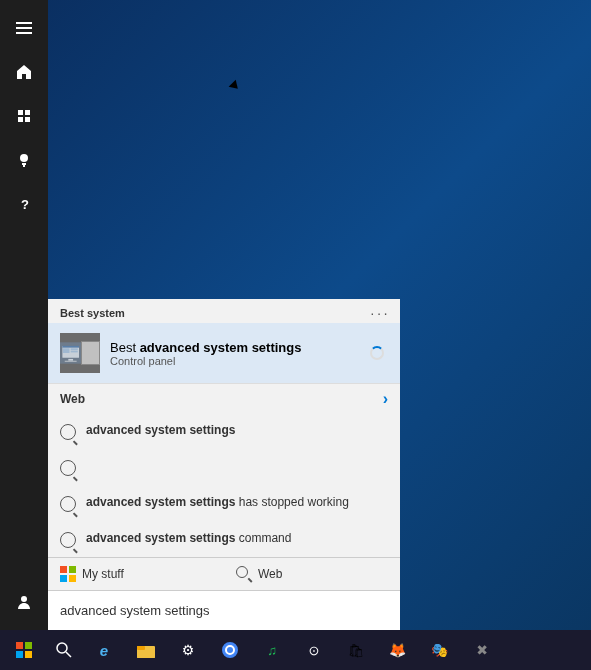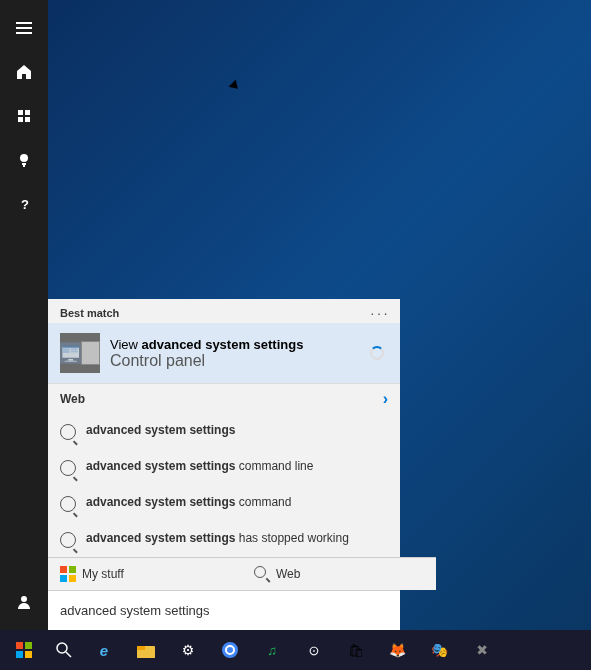--- a/index.html
+++ b/index.html
@@ -149,21 +149,21 @@
     .best-match-title {
       font-size: 13px;
       color: #000;
     }
 
     .best-match-title strong {
       font-weight: 600;
     }
 
     .best-match-subtitle {
-      font-size: 16px;
+      font-size: 11px;
       color: #555;
     }
 
     
     .web-section-header {
       background: #f2f2f2;
       padding: 6px 12px;
       font-size: 12px;
       font-weight: 600;
       color: #333;
@@ -216,21 +216,21 @@
     }
 
     
     .bottom-tabs {
       background: #f2f2f2;
       display: flex;
       border-top: 1px solid #ccc;
       position: absolute;
       bottom: 42px;
       left: 48px;
-      width: 388px;
+      width: 352px;
       z-index: 215;
     }
 
     .bottom-tab {
       flex: 1;
       padding: 8px 12px;
       display: flex;
       align-items: center;
       gap: 6px;
       cursor: pointer;
@@ -337,40 +337,40 @@
     <svg width="16" height="16" viewBox="0 0 16 16" fill="white">
       <circle cx="8" cy="5" r="3"></circle>
       <path d="M2 15c0-3.3 2.7-6 6-6s6 2.7 6 6H2z"></path>
     </svg>
   </div>
 </div>
 
 <div class="search-panel">
 
   <div class="top-bar">
-    <span style="font-size:11px;font-weight:600;color:#333;">Best match</span>
+    <span style="font-size:11px;font-weight:600;color:#333;">Best system</span>
     <span style="font-size:14px;color:#555;cursor:pointer;letter-spacing:2px;">···</span>
   </div>
 
   <div class="best-match-item">
     <div class="best-match-icon">
       <svg width="36" height="36" viewBox="0 0 36 36">
         <rect width="36" height="36" fill="#6e7c8c"></rect>
         <rect x="4" y="6" width="28" height="20" fill="#c8d0d8" rx="1"></rect>
         <rect x="4" y="6" width="28" height="3" fill="#5a7fa8"></rect>
         <rect x="5" y="10" width="11" height="8" fill="#a0b8d0"></rect>
         <rect x="18" y="10" width="12" height="3" fill="#a0b8d0"></rect>
         <rect x="18" y="14" width="12" height="3" fill="#a0b8d0"></rect>
         <rect x="14" y="28" width="8" height="3" fill="#c8d0d8"></rect>
         <rect x="8" y="31" width="20" height="2" fill="#b0b8c0"></rect>
       </svg>
     </div>
     <div class="best-match-info">
       <div class="best-match-title">
-        <span>View </span><strong>advanced system settings</strong>
+        <span>Best </span><strong>advanced system settings</strong>
       </div>
       <div class="best-match-subtitle">Control panel</div>
     </div>
 
     <div style="margin-left:auto;margin-right:4px;">
       <div style="width:14px;height:14px;border:2px solid #ddd;border-top:2px solid #0078d4;border-radius:50%;"></div>
     </div>
   </div>
 
   <div class="web-section-header">
@@ -378,29 +378,28 @@
     <span style="font-size:16px;color:#0078d4;">›</span>
   </div>
 
   <div id="suggestions-container">
   <div class="search-suggestion">
         <div class="search-icon-circle"></div>
         <div class="suggestion-text"><span>advanced system settings</span></div>
       </div>
       <div class="search-suggestion">
         <div class="search-icon-circle"></div>
-        <div class="suggestion-text"><span>advanced system settings</span> command line</div>
       </div>
       <div class="search-suggestion">
         <div class="search-icon-circle"></div>
+        <div class="suggestion-text"><span>advanced system settings</span> has stopped working</div>
+      </div>
+      <div class="search-suggestion">
+        <div class="search-icon-circle"></div>
         <div class="suggestion-text"><span>advanced system settings</span> command</div>
-      </div>
-      <div class="search-suggestion">
-        <div class="search-icon-circle"></div>
-        <div class="suggestion-text"><span>advanced system settings</span> has stopped working</div>
       </div>
       <div class="search-suggestion">
         <div class="search-icon-circle"></div>
         <div class="suggestion-text"><span>advanced system settings</span> shortcut</div>
       </div>
       <div class="search-suggestion">
         <div class="search-icon-circle"></div>
         <div class="suggestion-text"><span>advanced system settings</span> xp</div>
       </div>
     </div>

